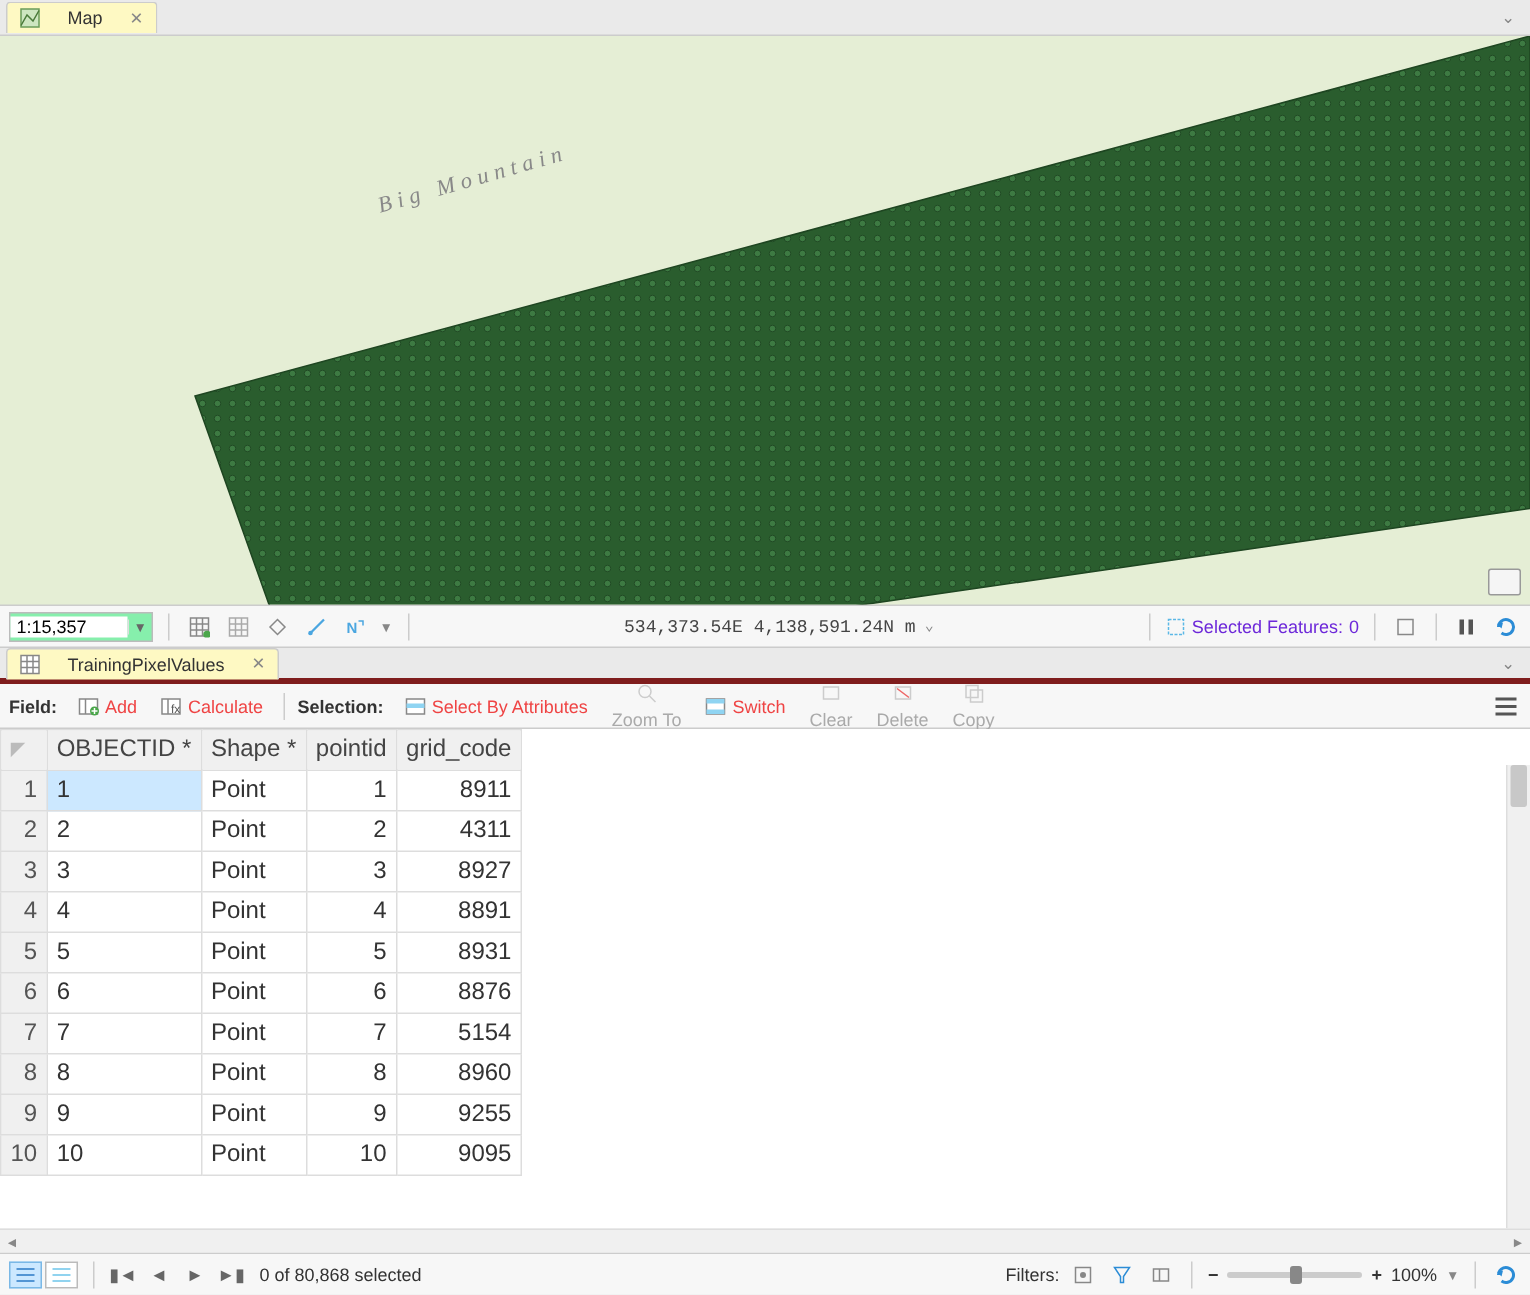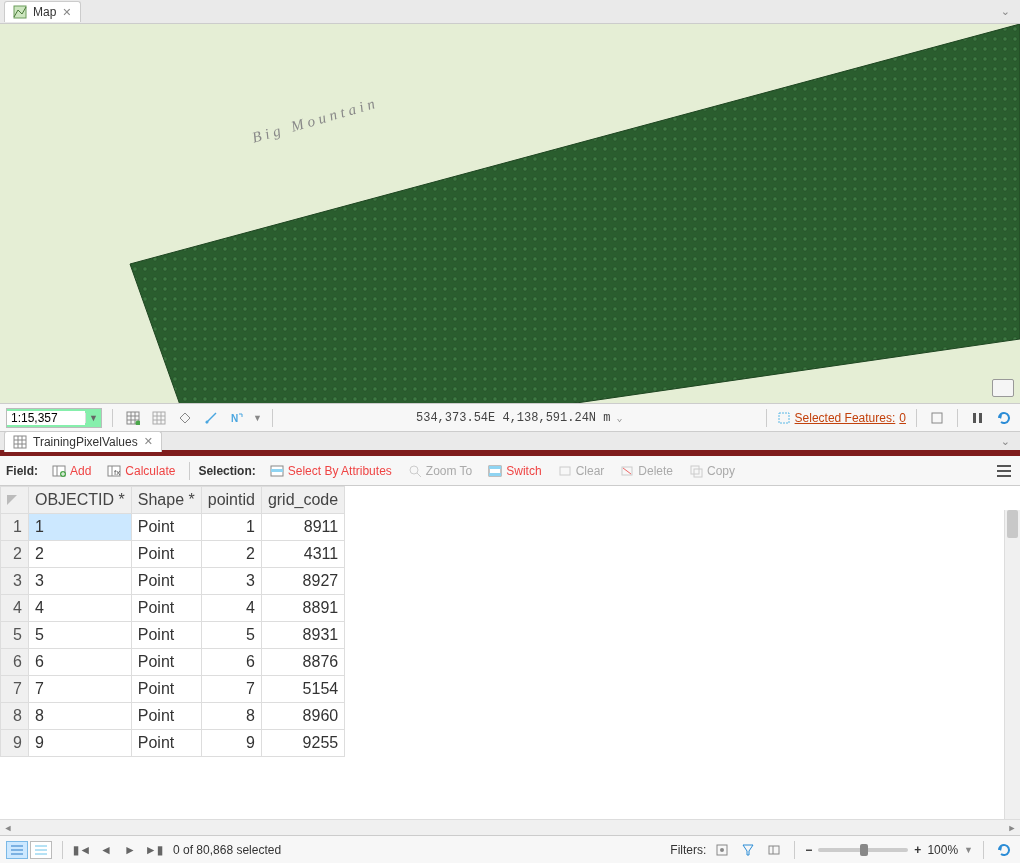--- a/index.html
+++ b/index.html
@@ -1,37 +1,37 @@
 <!DOCTYPE html>
 <html><head>
 <meta charset="utf-8">
 <style>
 * { box-sizing: border-box; margin: 0; padding: 0; }
 body { font-family: "Segoe UI", Arial, sans-serif; font-size: 12px; color: #333; background: #f0f0f0; width: 1020px; height: 863px; overflow: hidden; display: flex; flex-direction: column; }
 .tab-bar { height: 24px; background: #eaeaea; border-bottom: 1px solid #ccc; display: flex; align-items: center; padding: 0 4px; position: relative; }
-.tab { display: flex; align-items: center; gap: 6px; padding: 3px 8px; background: #ffffff; border: 1px solid #ccc; border-bottom: none; border-radius: 3px 3px 0 0; font-size: 12px; }
+.tab { display: flex; align-items: center; gap: 18px; padding: 3px 8px; background: #fef9c3; border: 1px solid #ccc; border-bottom: none; border-radius: 3px 3px 0 0; font-size: 12px; }
 .tab-icon { width: 14px; height: 14px; display: inline-flex; align-items: center; justify-content: center; }
 .close-x { color: #888; font-size: 11px; cursor: pointer; }
 .chev-down-right { margin-left: auto; color: #888; font-size: 11px; padding: 0 6px; cursor: pointer; }
 .map-view { flex: 0 0 380px; background: #e5eed5; position: relative; overflow: hidden; border-bottom: 1px solid #ccc; }
 .map-label { position: absolute; left: 250px; top: 88px; color: #888; font-style: italic; font-size: 15px; transform: rotate(-16deg); letter-spacing: 4px; font-family: Georgia, serif; }
 .map-badge { position: absolute; right: 6px; bottom: 6px; width: 22px; height: 18px; border: 1px solid #999; background: #f5f5f5; border-radius: 2px; }
 .map-statusbar { height: 28px; background: #f7f7f7; border-bottom: 1px solid #ccc; display: flex; align-items: center; padding: 0 6px; gap: 6px; font-size: 12px; }
 .scale-combo { display: flex; align-items: center; border: 1px solid #bbb; background: #86efac; height: 20px; }
 .scale-combo input { border: none; width: 78px; padding: 0 4px; font-size: 12px; outline: none; }
 .scale-combo .dd { width: 16px; text-align: center; color: #666; border-left: 1px solid #ddd; cursor: pointer; font-size: 9px; }
 .sep { width: 1px; height: 18px; background: #ccc; margin: 0 4px; }
 .icon-btn { width: 20px; height: 20px; display: inline-flex; align-items: center; justify-content: center; color: #666; cursor: pointer; border-radius: 2px; }
 .coords { flex: 1; text-align: center; color: #444; display: flex; justify-content: center; align-items: center; gap: 6px; font-family: Liberation Mono, monospace; }
-.sel-feat { display: flex; align-items: center; gap: 4px; color: #c2410c; text-decoration: underline; }
-.table-tabbar { height: 24px; background: #eaeaea; border-bottom: 6px solid #7f1d1d; display: flex; align-items: center; padding: 0 4px; position: relative; }
+.sel-feat { display: flex; align-items: center; gap: 4px; color: #6d28d9; }
+.table-tabbar { height: 24px; background: #eaeaea; border-bottom: 4px solid #7f1d1d; display: flex; align-items: center; padding: 0 4px; position: relative; }
 .table-toolbar { height: 30px; background: #f7f7f7; border-bottom: 1px solid #ccc; display: flex; align-items: center; padding: 0 6px; gap: 4px; font-size: 12px; position: relative; text-align: right; }
 .tb-label { font-weight: bold; margin-right: 4px; }
 .tb-btn { display: flex; align-items: center; gap: 4px; padding: 2px 6px; cursor: pointer; color: #ef4444; border-radius: 2px; }
-.tb-btn.disabled { color: #aaa; cursor: default; }
+.tb-btn.disabled { color: #aaa; cursor: default; flex-direction: column; }
 .menu-icon { margin-left: auto; width: 20px; height: 20px; display: flex; flex-direction: column; justify-content: center; gap: 3px; cursor: pointer; align-items: center; }
 .menu-icon div { width: 14px; height: 2px; background: #555; }
 .table-wrap { flex: 1; overflow: auto; background: #fff; position: relative; }
 table { border-collapse: collapse; font-size: 16px; }
 th, td { border: 1px solid #ddd; padding: 4px 6px; text-align: left; height: 24px; white-space: nowrap; }
 th { background: #f0f0f0; position: sticky; top: 0; font-weight: normal; color: #444; }
 th.corner { background: #f0f0f0; }
 td.rownum { background: #f0f0f0; text-align: right; color: #555; width: 28px; }
 tr.selected td.objid { background: #cce8ff; }
 td.right { text-align: right; }
@@ -323,20 +323,27 @@
           <td class="right">8</td>
           <td class="right">8960</td>
         </tr>
         <tr>
           <td class="rownum">9</td>
           <td class="objid">9</td>
           <td>Point</td>
           <td class="right">9</td>
           <td class="right">9255</td>
         </tr>
+        <tr>
+          <td class="rownum">10</td>
+          <td class="objid">10</td>
+          <td>Point</td>
+          <td class="right">10</td>
+          <td class="right">9095</td>
+        </tr>
       </tbody>
   </table>
   <div class="vscroll">
       <div class="thumb"></div>
     </div>
 </div>
 <div class="hscroll">
   <span class="arrow" style="left:0">◄</span>
   <span class="arrow" style="right:0">►</span>
 </div>

